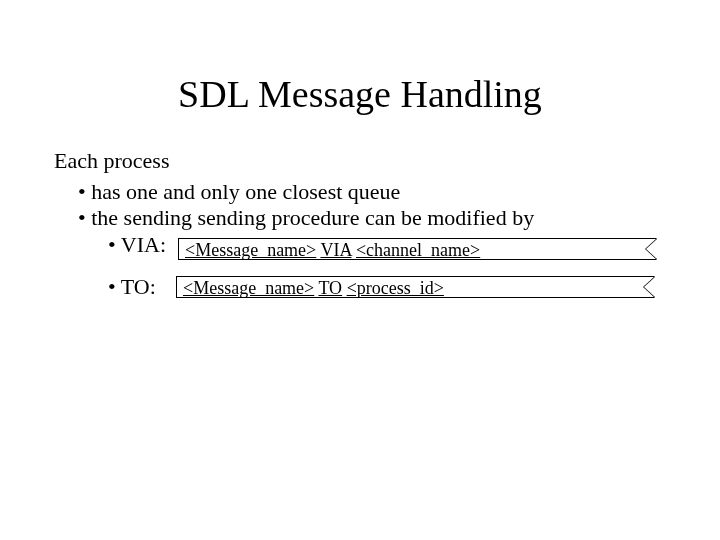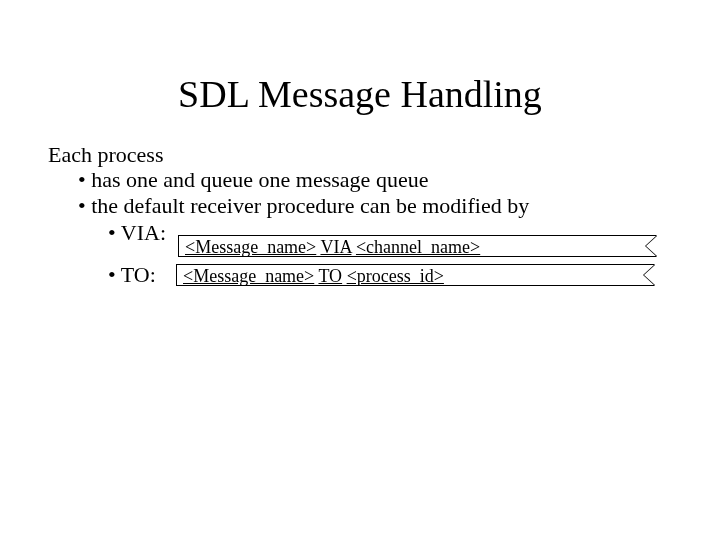--- a/index.html
+++ b/index.html
@@ -29,21 +29,21 @@
   }
   .body {
     position: absolute;
     top: 142px;
     left: 48px;
     width: 620px;
     font-size: 22px;
     line-height: 1.15;
   }
   .lvl1 {
-    margin: 0;
+    margin: 6px;
   }
   .lvl2 {
     margin: 0 0 0 30px;
     text-indent: -10px;
     padding-left: 10px;
   }
   .bullet::before {
     content: "• ";
   }
 
@@ -54,21 +54,21 @@
   }
   .sdl-label {
     position: absolute;
     left: 60px;
     top: 0;
     font-size: 22px;
   }
   .sdl-symbol {
     position: absolute;
     left: 130px;
-    top: 15px;
+    top: 6px;
     height: 26px;
   }
   .sdl-symbol-2 {
     position: absolute;
     left: 128px;
     top: 2px;
     height: 34px;
   }
   .sdl-shape {
     position: relative;
@@ -113,24 +113,24 @@
 <body>
 
 <div class="slide">
 
   <div class="title">SDL Message Handling</div>
 
   <div class="body">
 
     <p class="lvl1">Each process</p>
 
-    <p class="lvl2 bullet">has one and queue one message queue</p>
+    <p class="lvl2 bullet">has one and only one closest queue</p>
 
 
-    <p class="lvl2 bullet">the default receiver procedure can be modified by</p>
+    <p class="lvl2 bullet">the sending sending procedure can be modified by</p>
 
     <div class="sdl-row">
       <span class="sdl-label">• <span>VIA:</span></span>
       <div class="sdl-symbol">
         <div class="sdl-shape">
           <div class="sdl-notch"></div>
           <div class="sdl-notch-inner"></div>
           <span class="sdl-text">
             <span class="u">&lt;Message_name&gt;</span>
             <span> </span>

